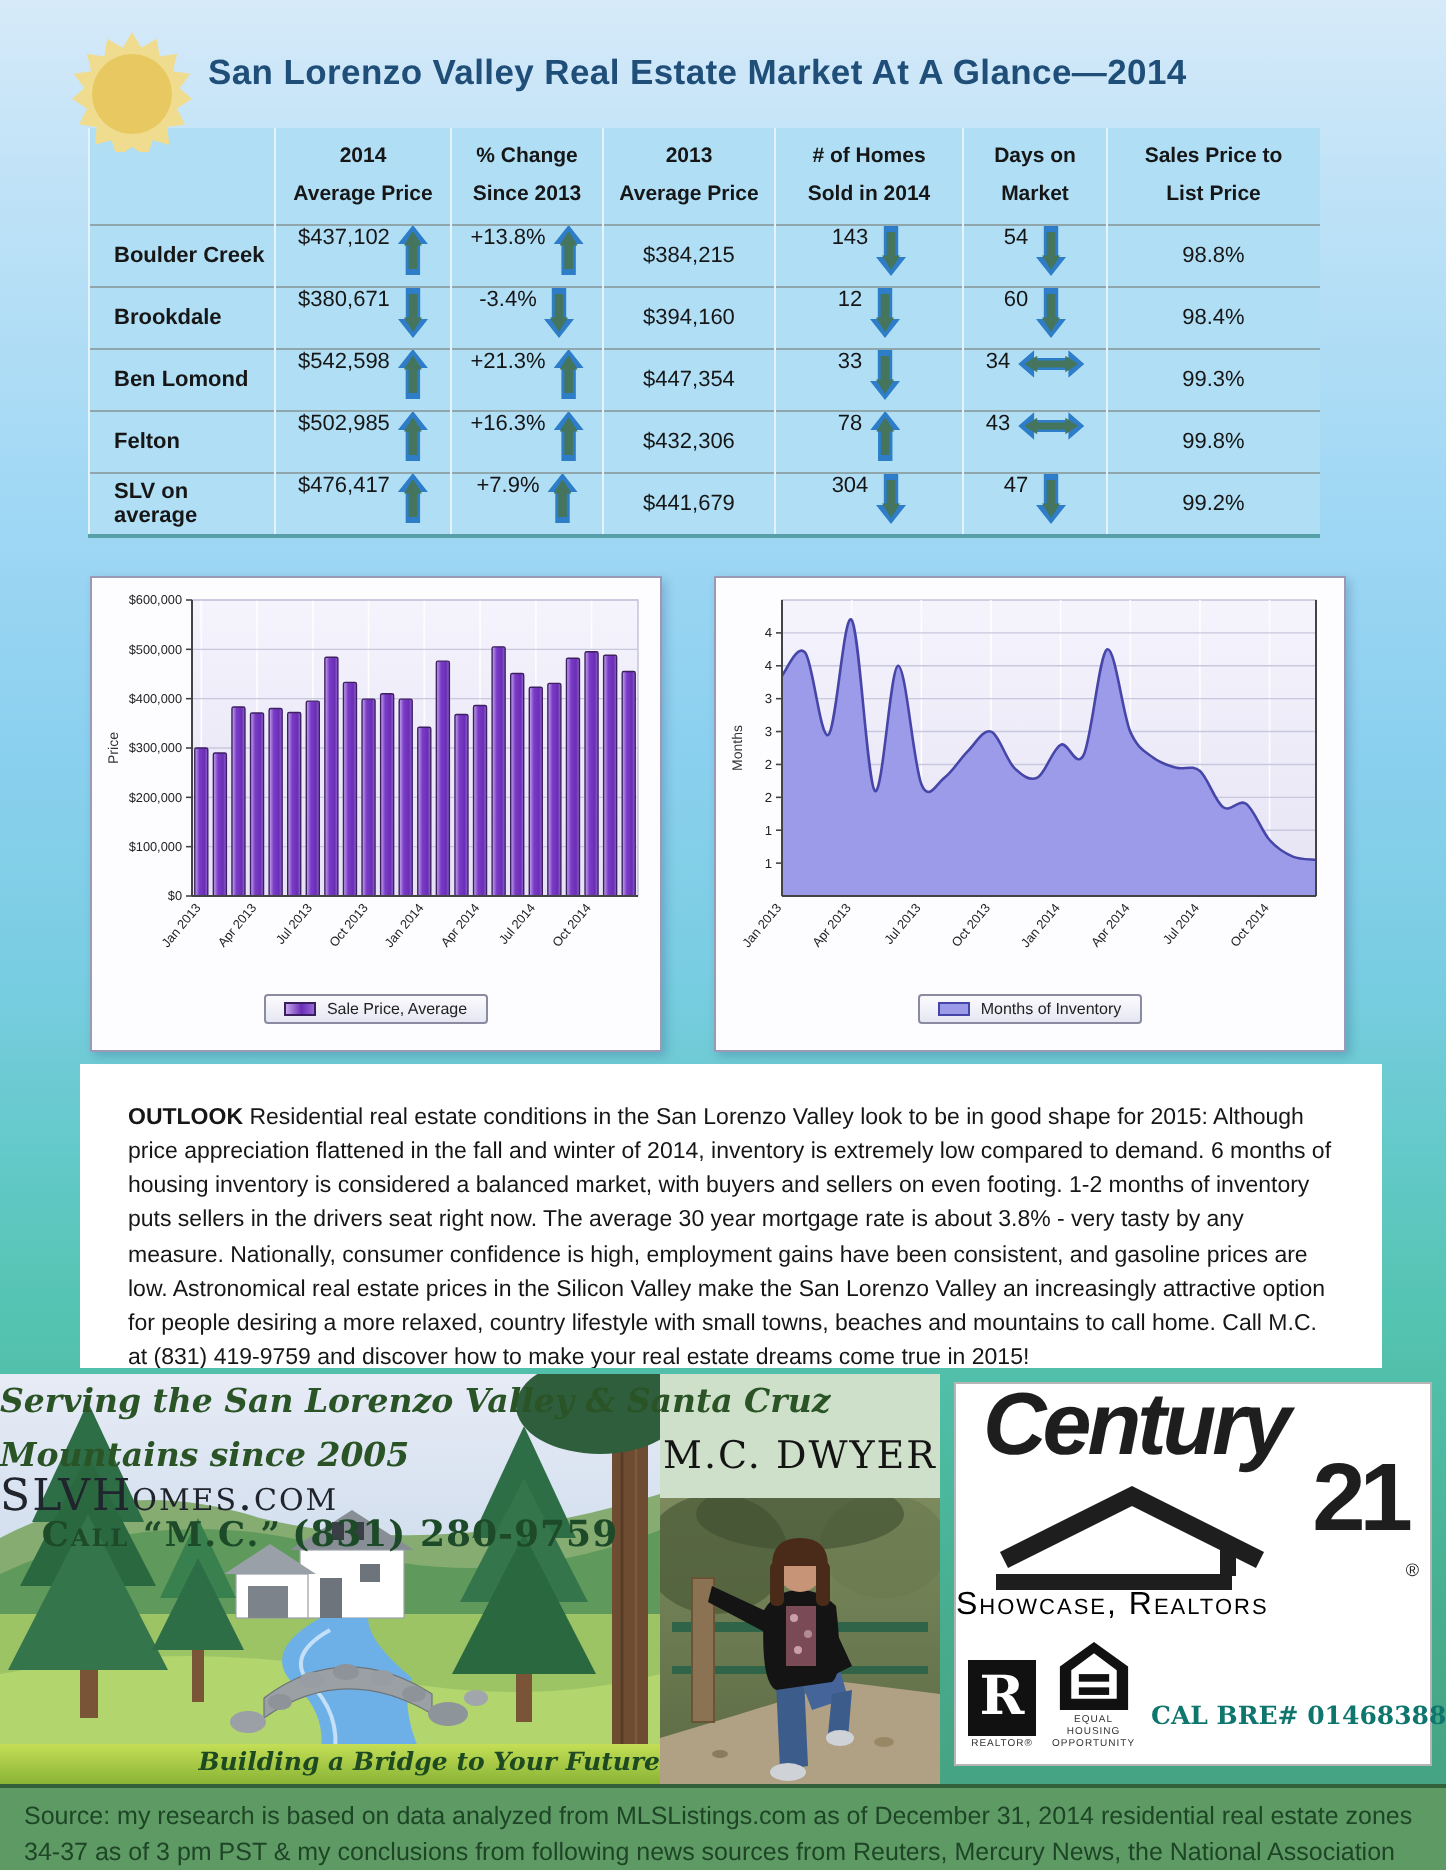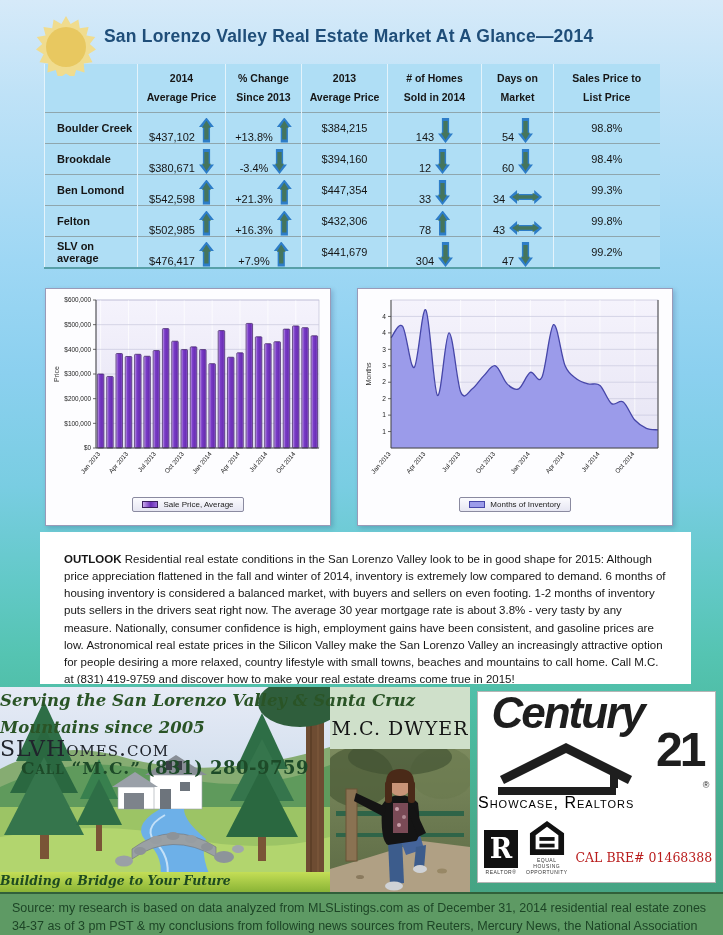--- a/index.html
+++ b/index.html
@@ -16,21 +16,21 @@
   
   .market-table{margin:2px 0 0 44px;width:615px;border-collapse:collapse;table-layout:fixed;border-bottom:2px solid #58a0a8;}
   .market-table col.c0{width:93px}.market-table col.c1{width:88px}.market-table col.c2{width:76px}
   .market-table col.c3{width:86px}.market-table col.c4{width:94px}.market-table col.c5{width:72px}.market-table col.c6{width:106px}
   .market-table th,.market-table td{background:#afdef5;border-left:1px solid #e3f3fb;border-top:1px solid #8fa6ad;padding:0;color:#161616;margin-top:44px;}
   .market-table thead th{border-top:none;height:48px;font-size:10.5px;font-weight:bold;text-align:center;vertical-align:middle;}
   .market-table thead .l1{display:block;margin-bottom:7px;}
   .market-table tbody tr{height:30px;}
   .market-table tbody th{font-size:11px;font-weight:bold;text-align:left;padding-left:12px;}
   .market-table tbody td{font-size:11px;text-align:center;}
-  .cellflex{display:flex;align-items:flex-end;justify-content:center;gap:4px;height:30px;}
+  .cellflex{display:flex;align-items:flex-start;justify-content:center;gap:4px;height:30px;}
   
   .trend{position:relative;display:inline-block;flex:0 0 auto;}
   .trend.v{width:15px;height:25px;--shape:polygon(50% 0%,100% 38%,74% 38%,74% 100%,26% 100%,26% 38%,0% 38%);}
   .trend.down{transform:rotate(180deg);}
   .trend.flat{width:33px;height:15px;--shape:polygon(0% 50%,24% 4%,24% 30%,76% 30%,76% 4%,100% 50%,76% 96%,76% 70%,24% 70%,24% 96%);}
   .trend::before{content:"";position:absolute;inset:0;background:#2d7dc8;clip-path:var(--shape);}
   .trend::after{content:"";position:absolute;inset:3px;background:#45755c;clip-path:var(--shape);}
   
   .charts{display:flex;margin:19px 0 0 45px;gap:26px;height:238px;}
   .chart-panel{background:#fdfdff;border:1px solid #9a9ab8;box-shadow:2px 2px 5px rgba(0,0,60,.18);padding:3px 4px 2px 4px;display:flex;flex-direction:column;align-items:center;}
@@ -45,39 +45,39 @@
   .outlook p{margin:12px;font-size:11.5px;line-height:1.5;color:#161616;text-align:left;}
   .outlook strong{font-weight:bold;}
   
   .collage{position:relative;margin-top:3px;height:205px;}
   .left-card{position:absolute;left:0;top:0;width:330px;height:205px;overflow:hidden;}
   .left-card svg{position:absolute;inset:0;}
   .slv-homes{position:absolute;left:0;top:27px;width:100%;text-align:left;font-family:"DejaVu Serif",serif;font-variant:small-caps;font-size:22px;color:#20242c;letter-spacing:1px;margin-top:22px;}
   .call-line{position:absolute;left:0;top:70px;width:100%;text-align:center;color:#1d4a28;font-family:"DejaVu Serif",serif;}
   .call-line .call{font-variant:small-caps;font-weight:bold;font-size:17px;letter-spacing:1px;}
   .call-line .phone{font-size:18px;font-weight:bold;letter-spacing:.5px;}
-  .building{position:absolute;left:0;bottom:1px;width:100%;height:20px;text-align:left;font-family:"DejaVu Serif",serif;font-style:italic;font-weight:bold;font-size:12.5px;color:#1d4a20;line-height:20px;}
+  .building{position:absolute;left:0;bottom:1px;width:100%;height:20px;text-align:right;font-family:"DejaVu Serif",serif;font-style:italic;font-weight:bold;font-size:12.5px;color:#1d4a20;line-height:20px;}
   .mid-card{position:absolute;left:330px;top:0;width:140px;height:205px;background:#cfe0ca;}
   .agent-name{position:absolute;left:0;top:30px;width:100%;text-align:center;font-family:"DejaVu Serif",serif;font-size:19px;color:#141414;letter-spacing:1px;}
   .photo{position:absolute;left:0;top:62px;width:140px;height:143px;}
   .serving{position:absolute;left:0;top:0;width:470px;height:27px;text-align:left;font-family:"DejaVu Serif",serif;font-style:italic;font-weight:bold;font-size:16.5px;color:#2a5426;line-height:27px;}
   .serving-bg-l{position:absolute;left:0;top:0;width:330px;height:27px;background:#dfe6f3;}
   .right-card{position:absolute;left:470px;top:0;width:253px;height:205px;}
   .c21-box{position:absolute;left:7px;top:4px;width:239px;height:192px;background:#ffffff;border:1px solid #b5b5b5;}
   .c21-logo{position:relative;width:214px;height:96px;margin:4px auto 0 auto;color:#1e1e1e;}
   .c21-word{position:absolute;left:2px;top:-8px;font-family:"Liberation Sans",sans-serif;font-style:italic;font-weight:bold;font-size:44px;letter-spacing:-2px;}
   .c21-num{position:absolute;right:0px;top:26px;font-family:"Liberation Sans",sans-serif;font-weight:bold;font-size:48px;letter-spacing:-3px;}
   .c21-roof{position:absolute;left:8px;top:40px;}
   .c21-reg{position:absolute;right:-6px;bottom:2px;font-size:9px;}
   .c21-tagline{text-align:left;font-variant:small-caps;font-size:16px;letter-spacing:1px;color:#000000;margin-top:2px;white-space:nowrap;}
   .c21-row{display:flex;align-items:flex-end;gap:8px;padding:8px 8px 0 6px;}
   .logo-col{display:flex;flex-direction:column;align-items:center;}
   .r-box{width:34px;height:38px;background:#111;color:#fff;font-family:"DejaVu Serif",serif;font-size:27px;font-weight:bold;display:flex;align-items:center;justify-content:center;}
   .logo-cap{font-size:5px;letter-spacing:.5px;color:#333;margin-top:1px;text-align:center;line-height:1.2;}
-  .license{margin-left:auto;font-family:"DejaVu Serif",serif;font-weight:normal;font-size:12.5px;color:#b91c1c;padding-bottom:10px;white-space:nowrap;}
+  .license{margin-left:auto;font-family:"DejaVu Serif",serif;font-weight:bold;font-size:12.5px;color:#0f766e;padding-bottom:10px;white-space:nowrap;}
   
   .source-band{height:46px;background:#5e9a64;border-top:2px solid #31603a;padding:5px 12px 0 12px;}
   .source-band p{margin:0;font-size:12.5px;line-height:1.45;color:#1d4526;}
 </style>
 </head>
 <body>
 
 <div class="page">
 
   <div class="header">

